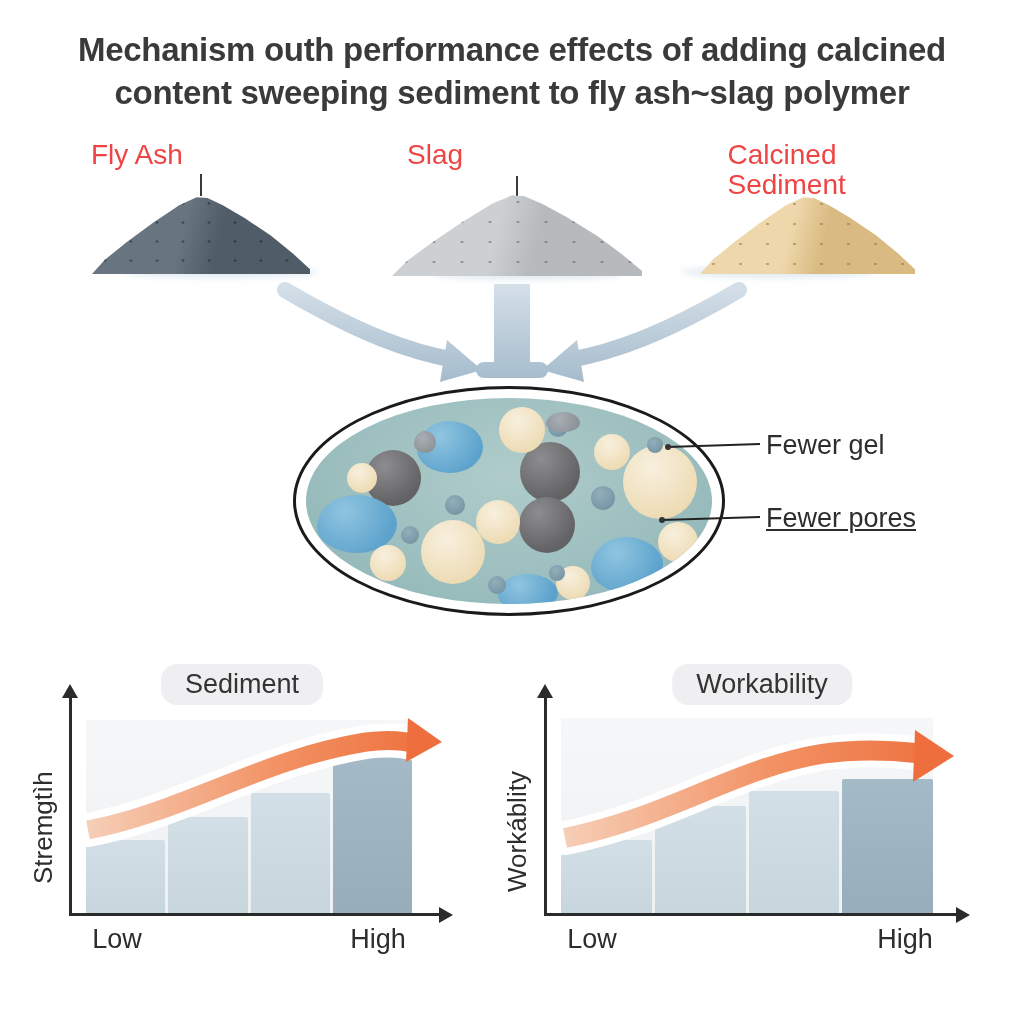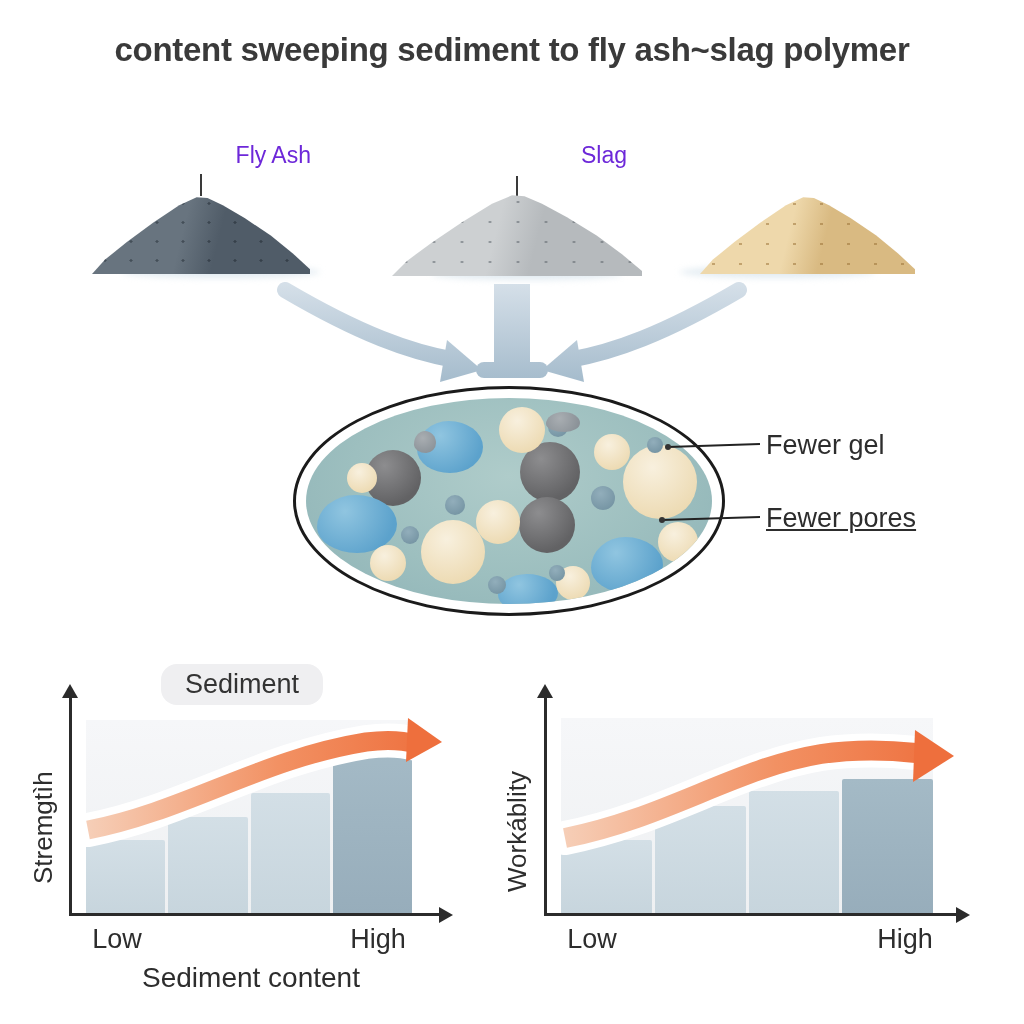--- a/index.html
+++ b/index.html
@@ -11,21 +11,21 @@
   
   .title {
     position:absolute; top:28px; left:0; width:1024px;
     text-align:center; font-weight:600; font-size:33px; line-height:43px;
     color:#3a3a3a; letter-spacing:-0.3px;
   }
   
   .material { position:absolute; }
   .material-label {
     position:absolute; width:220px; left:50%; transform:translateX(-50%);
-    top:0; text-align:right; font-size:23px; font-weight:500; color:#6d28d9; line-height:30px;
+    top:0; text-align:left; font-size:28px; font-weight:500; color:#ef4444; line-height:30px;
   }
   .material-tick {
     position:absolute; left:50%; transform:translateX(-50%);
     width:2px; background:#3a3a3a;
   }
   .pile {
     position:absolute;
     clip-path:polygon(0% 100%, 6% 82%, 16% 60%, 28% 36%, 40% 14%, 48% 4%, 53% 5%, 60% 14%, 70% 30%, 82% 52%, 92% 74%, 100% 94%, 100% 100%);
   }
   .pile-flyash {
@@ -106,38 +106,40 @@
     position:absolute; writing-mode:vertical-rl; transform:rotate(180deg);
     font-size:26px; color:#2d2d2d; white-space:nowrap;
   }
   .xtick { position:absolute; font-size:27px; color:#2d2d2d; transform:translateX(-50%); white-space:nowrap; }
   .xlabel { position:absolute; font-size:28px; color:#2d2d2d; transform:translateX(-50%); white-space:nowrap; }
 </style>
 </head>
 <body>
 
 <div class="title">
+  <div>Mechanism outh performance effects of adding calcined</div>
   <div>content sweeping sediment to fly ash~slag polymer</div>
 </div>
 
 <div class="material" style="left:92px; top:140px; width:218px; height:160px;">
   <div class="material-label">Fly Ash</div>
   <div class="material-tick" style="top:34px; height:22px;"></div>
   <div class="pile-shadow" style="left:30px; right:-10px; top:126px;"></div>
   <div class="pile pile-flyash" style="left:0; top:54px; width:218px; height:80px;"></div>
 </div>
 
 <div class="material" style="left:392px; top:140px; width:250px; height:160px;">
   <div class="material-label">Slag</div>
   <div class="material-tick" style="top:36px; height:24px;"></div>
   <div class="pile-shadow" style="left:40px; right:20px; top:128px;"></div>
   <div class="pile pile-slag" style="left:0; top:52px; width:250px; height:84px;"></div>
 </div>
 
 <div class="material" style="left:700px; top:140px; width:215px; height:160px;">
+  <div class="material-label" style="width:160px;">Calcined Sediment</div>
   <div class="pile-shadow" style="left:-20px; right:40px; top:126px;"></div>
   <div class="pile pile-sediment" style="left:0; top:54px; width:215px; height:80px;"></div>
 </div>
 
 <svg class="converge-arrows" width="524" height="104" viewBox="0 0 524 104">
   <defs>
     <linearGradient id="bluegrad" x1="0" y1="0" x2="0" y2="104" gradientUnits="userSpaceOnUse">
       <stop offset="0" stop-color="#d6e0e9"></stop>
       <stop offset="1" stop-color="#a3bacb"></stop>
     </linearGradient>
@@ -210,24 +212,24 @@
     <path d="M 52,174 C 150,155 225,103 330,86 C 352,83 366,84 380,88" fill="none" stroke="url(#orangeL)" stroke-width="19" stroke-linecap="butt"></path>
     <polygon points="406,86 372,62 370,106" fill="#ee6f3d"></polygon>
   </svg>
   <div class="axis-y" style="left:33px; top:42px; height:218px;"></div>
   <div class="axis-head-up" style="left:26px; top:28px;"></div>
   <div class="axis-x" style="left:33px; top:257px; width:372px;"></div>
   <div class="axis-head-right" style="left:403px; top:251px;"></div>
   <div class="ylabel" style="left:-8px; top:86px; height:172px; text-align:center;">Stremgtìh</div>
   <div class="xtick" style="left:81px; top:268px;">Low</div>
   <div class="xtick" style="left:342px; top:268px;">High</div>
-  <div class="xlabel" style="left:215px; top:306px;">Sediment content</div>
 </div>
 
 <div class="chart" style="left:506px; top:656px; width:470px; height:360px;">
+  <div class="chart-badge" style="left:256px; top:8px;">Workability</div>
   <div class="panel" style="left:55px; top:62px; width:372px; height:196px;">
       <div class="bar" style="height: 38%;"></div>
       <div class="bar" style="height: 55%;"></div>
       <div class="bar" style="height: 63%;"></div>
       <div class="bar bar-dark" style="height: 69%;"></div>
     </div>
   <svg class="trend-svg" width="470" height="360" viewBox="0 0 470 360">
     <defs>
       <linearGradient id="orangeR" x1="55" y1="0" x2="445" y2="0" gradientUnits="userSpaceOnUse">
         <stop offset="0" stop-color="#f6cfb8"></stop>

